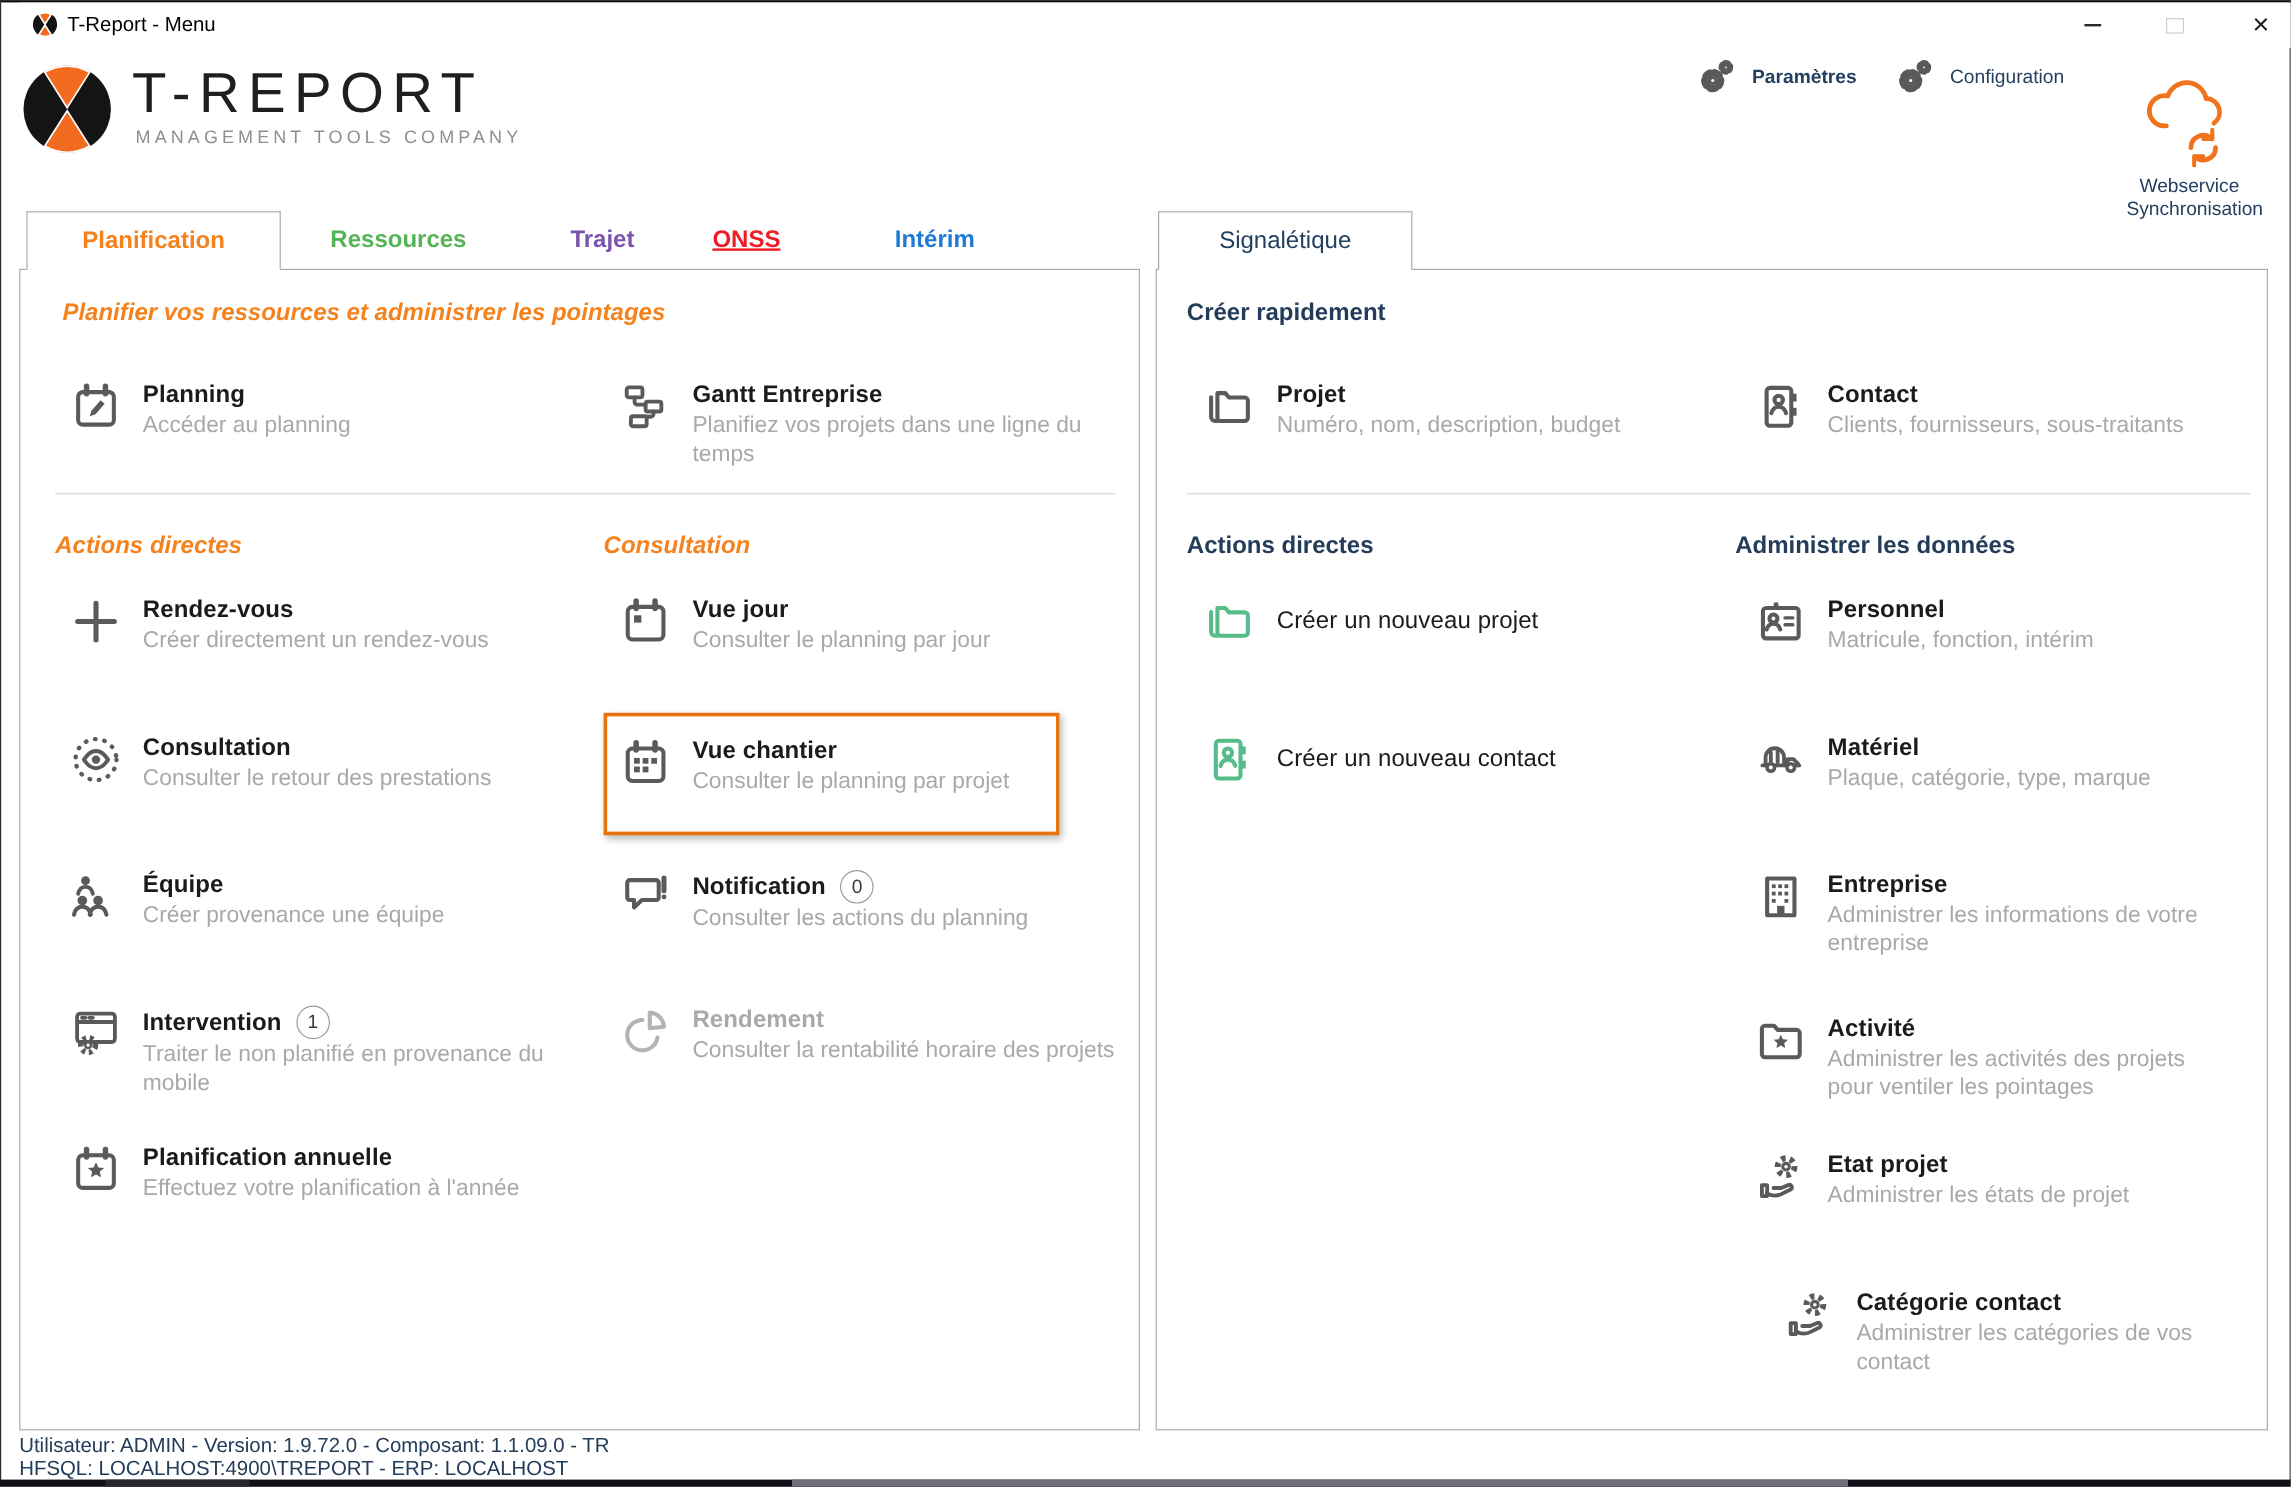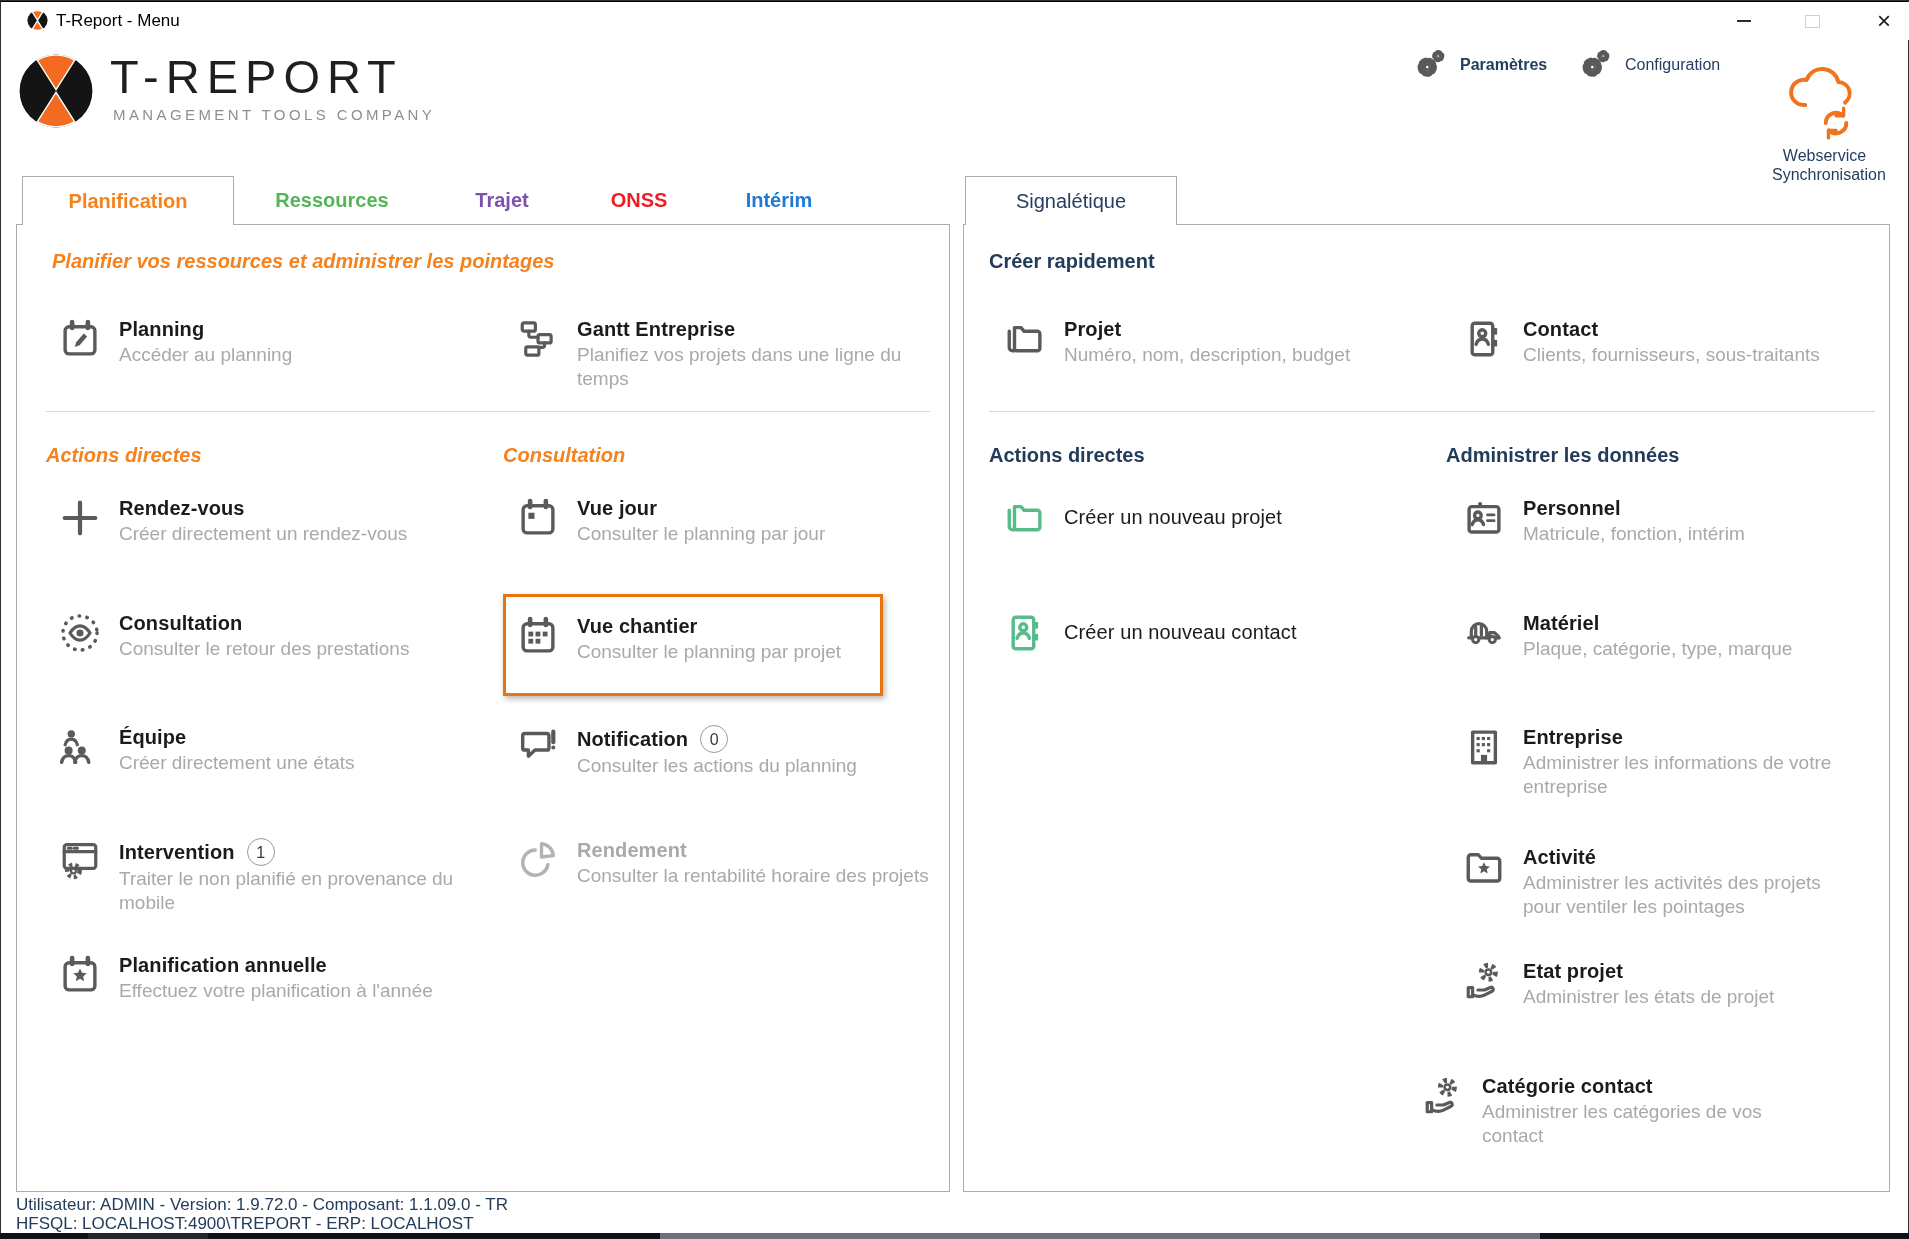--- a/index.html
+++ b/index.html
@@ -267,21 +267,21 @@
 
   <div class="tab active" style="left:22px;width:212px;color:#f5821d;">
       <span>Planification</span>
     </div>
   <div class="tab" style="left:262px;width:140px;color:#53b556;">
       <span>Ressources</span>
     </div>
   <div class="tab" style="left:442px;width:120px;color:#7b52ae;">
       <span>Trajet</span>
     </div>
-  <div class="tab" style="left:589px;width:100px;color:#ee1c25;">
+  <div class="tab" style="left:572px;width:100px;color:#ee1c25;text-decoration:underline;">
       <span>ONSS</span>
     </div>
   <div class="tab" style="left:719px;width:120px;color:#1e7ad4;">
       <span>Intérim</span>
     </div>
   <div class="tab active" style="left:965px;width:212px;color:#233f60;font-weight:400;">
       <span>Signalétique</span>
     </div>
 
   <div class="panel panel-left"></div>
@@ -352,21 +352,21 @@
         <div class="st">Consulter le planning par projet</div>
       </div>
   </div>
 
   <div class="item" style="left:59px;top:723px;">
     <svg class="ic" viewBox="0 0 48 48">
         <use href="#d-team"></use>
       </svg>
     <div class="txt">
         <div class="tt">Équipe</div>
-        <div class="st">Créer directement une états</div>
+        <div class="st">Créer provenance une équipe</div>
       </div>
   </div>
   <div class="item" style="left:517px;top:723px;">
     <svg class="ic" viewBox="0 0 48 48">
         <use href="#d-chat"></use>
       </svg>
     <div class="txt">
       <div class="tt">
           <span>Notification</span>
           <span class="badge">0</span>
@@ -492,21 +492,21 @@
   <div class="item" style="left:1463px;top:957px;">
     <svg class="ic" viewBox="0 0 48 48">
         <use href="#d-gearhand"></use>
       </svg>
     <div class="txt w-right2">
         <div class="tt">Etat projet</div>
         <div class="st">Administrer les états de projet</div>
       </div>
   </div>
 
-  <div class="item" style="left:1422px;top:1072px;">
+  <div class="item" style="left:1487px;top:1072px;">
     <svg class="ic" viewBox="0 0 48 48">
         <use href="#d-gearhand"></use>
       </svg>
     <div class="txt w-right2">
         <div class="tt">Catégorie contact</div>
         <div class="st">Administrer les catégories de vos contact</div>
       </div>
   </div>
 
   <div class="footer">

